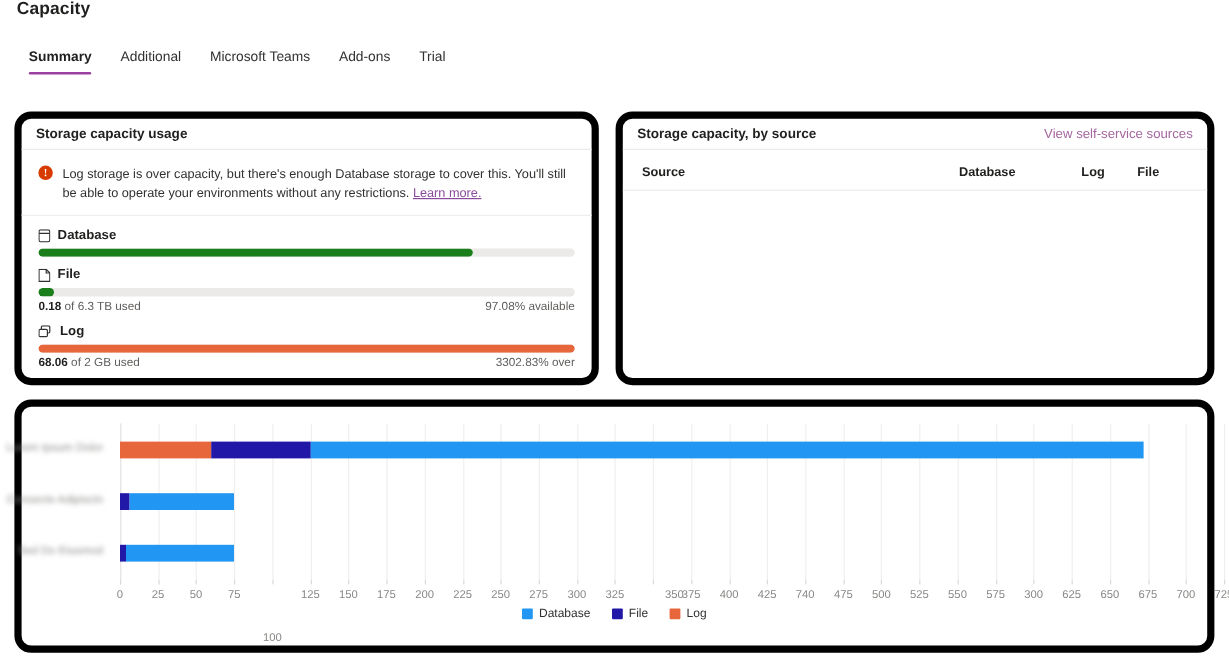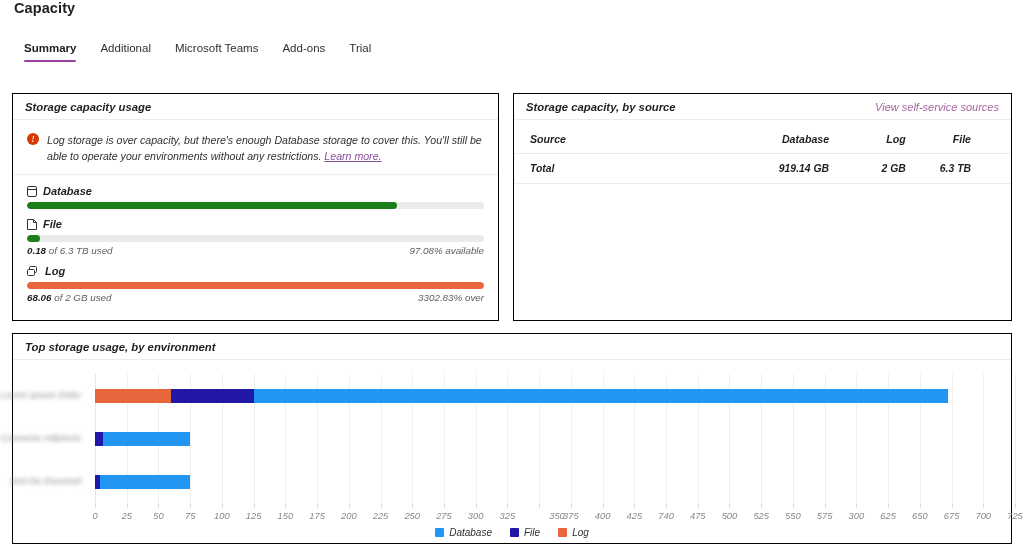--- a/index.html
+++ b/index.html
@@ -40,23 +40,22 @@
   .subtitle {
     position: absolute; left: 14px; top: 68px;
     font-size: 11.2px; color: #484644;
   }
   .subtitle a { color: #8a4b9c; text-decoration: underline; }
 
   
   .card {
     position: absolute;
     background: #fff;
-    border: 1px solid #000000;
-    border-radius: 0;
-    font-style: italic;
+    border: 6px solid #000000;
+    border-radius: 14px;
   }
   .card-head {
     height: 26px;
     border-bottom: 1px solid #edebe9;
     display: flex; align-items: center;
     padding: 0 12px;
     font-size: 11.3px; font-weight: bold; color: #201f1e;
     position: relative;
   }
   .card-head .link {
@@ -271,36 +270,26 @@
           <th class="col-num">File</th>
           <th class="col-chev"></th>
           <th class="col-pad"></th>
         </tr>
       </thead>
       <tbody>
 
 
 
 
-        <tr class="total">
-          <td class="col-source">Total</td>
-          <td class="col-num">919.14 GB</td>
-          <td class="col-chev"></td>
-          <td class="col-num">2 GB</td>
-          <td class="col-num">6.3 TB</td>
-          <td class="col-chev"></td>
-          <td class="col-pad"></td>
-        </tr>
 
       </tbody>
     </table>
   </div>
 
   <div class="card" id="card-chart">
-    <div class="card-head">Top storage usage, by environment</div>
 
     <div class="chart-body">
       <div class="ylabels" id="ylabels">
           <div class="ylabel" style="top: 14.6667px; right: 8px;">Lorem Ipsum Dolor</div>
           <div class="ylabel" style="top: 58px; right: 8px;">Consecte Adipiscin</div>
           <div class="ylabel" style="top: 101.333px; right: 8px;">Sed Do Eiusmod</div>
         </div>
       <div class="axis-line"></div>
       <div class="plot" id="plot">
           <div class="gridline first" style="left: 0px;"></div>
@@ -350,21 +339,21 @@
       <div class="ticks" id="ticks">
           <div class="tick" style="left: 0px;"></div>
           <div class="tick-label" style="left: 0px;">0</div>
           <div class="tick" style="left: 31.7241px;"></div>
           <div class="tick-label" style="left: 31.7241px;">25</div>
           <div class="tick" style="left: 63.4483px;"></div>
           <div class="tick-label" style="left: 63.4483px;">50</div>
           <div class="tick" style="left: 95.1724px;"></div>
           <div class="tick-label" style="left: 95.1724px;">75</div>
           <div class="tick" style="left: 126.897px;"></div>
-          <div class="tick-label" style="left: 126.897px;">100</div>
+          <div class="tick-label" style="left: 126.897px; margin-top: 36px;">100</div>
           <div class="tick" style="left: 158.621px;"></div>
           <div class="tick-label" style="left: 158.621px;">125</div>
           <div class="tick" style="left: 190.345px;"></div>
           <div class="tick-label" style="left: 190.345px;">150</div>
           <div class="tick" style="left: 222.069px;"></div>
           <div class="tick-label" style="left: 222.069px;">175</div>
           <div class="tick" style="left: 253.793px;"></div>
           <div class="tick-label" style="left: 253.793px;">200</div>
           <div class="tick" style="left: 285.517px;"></div>
           <div class="tick-label" style="left: 285.517px;">225</div>

